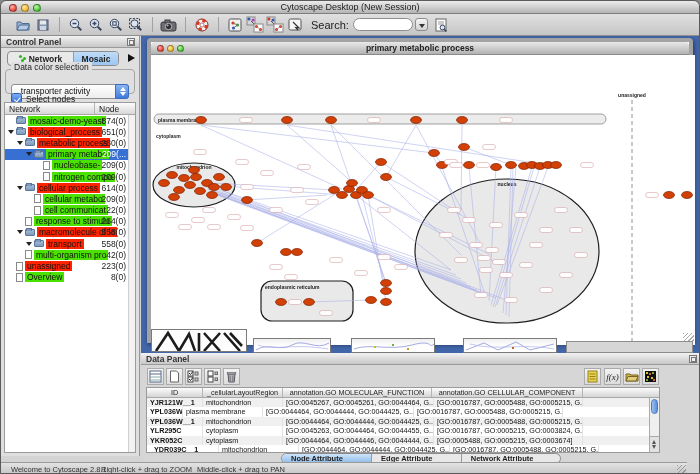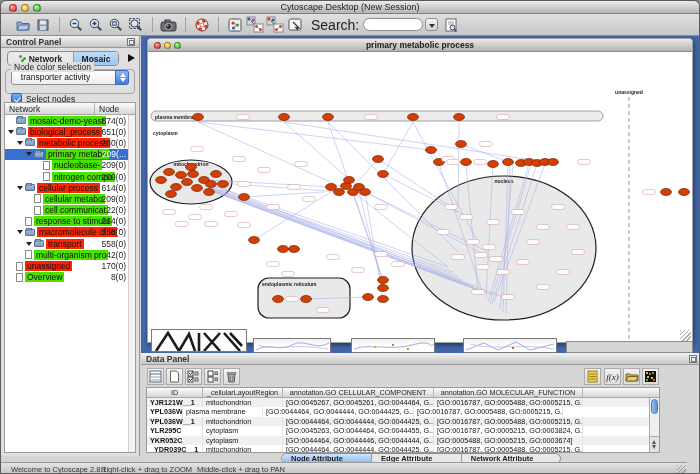--- a/index.html
+++ b/index.html
@@ -15,21 +15,21 @@
             font-size:9px;font-weight:normal;color:#1d1d1d;}
   .tl{position:absolute;top:2.5px;width:8px;height:8px;border-radius:50%;border:1px solid rgba(0,0,0,.35);}
   .tl.red{left:8px;background:radial-gradient(circle at 35% 30%,#ffb3ae,#ee5045 60%,#c33128);}
   .tl.yel{left:20px;background:radial-gradient(circle at 35% 30%,#ffe9a8,#f5bf3f 60%,#cf9a21);}
   .tl.grn{left:32px;background:radial-gradient(circle at 35% 30%,#c9f7b2,#55cf43 60%,#35a328);}
   
   .toolbar{position:absolute;left:0;top:13px;right:0;height:22px;display:flex;align-items:center;
            background:linear-gradient(#e0e0e0,#c6c6c6);border-bottom:1px solid #8f8f8f;padding-left:12px;}
   .tbtn{width:18px;height:18px;display:flex;align-items:center;justify-content:center;margin:0 1px;}
   .tsep{width:1px;height:15px;background:#a2a2a2;margin:0 6px;}
-  .search-label{font-size:14px;color:#222;margin:0 4px 0 6px;}
+  .search-label{font-size:11px;color:#222;margin:0 4px 0 6px;}
   .search-input{width:60px;height:13px;border:1px solid #8d8d8d;border-radius:7px;font-size:9px;
            padding:0 6px;background:#fff;outline:none;font-family:inherit;}
   .search-drop{width:13px;height:13px;margin-left:2px;border:1px solid #8d8d8d;border-radius:3px;
            background:linear-gradient(#f5f5f5,#d2d2d2);position:relative;}
   .search-drop::after{content:"";position:absolute;left:3px;top:5px;border-left:3px solid transparent;
            border-right:3px solid transparent;border-top:4px solid #333;}
   
   .cpanel{position:absolute;left:0;top:35px;width:139px;height:420px;background:#dfdfdf;
           border-right:1px solid #979797;}
   .phead{height:12px;background:linear-gradient(#f2f2f2,#c7c7c7);border-bottom:1px solid #9a9a9a;
@@ -41,21 +41,21 @@
   .seg{display:flex;align-items:center;justify-content:center;font-size:8.5px;font-weight:bold;color:#222;}
   .seg.network{flex:1;border-right:1px solid #9b9b9b;}
   .seg.mosaic{width:44px;background:linear-gradient(#bfdcf8,#9cc6f0);}
   .net-dot{width:7px;height:7px;margin-right:3px;position:relative;}
   .net-dot i{position:absolute;width:3px;height:3px;border-radius:50%;background:#2eb520;}
   .net-dot i:nth-child(1){left:0;top:0;}.net-dot i:nth-child(2){right:0;top:2px;}.net-dot i:nth-child(3){left:2px;bottom:0;}
   .tab-arrow{position:absolute;right:4px;top:18px;width:0;height:0;border-top:4.5px solid transparent;
           border-bottom:4.5px solid transparent;border-left:7px solid #111;}
   .groupbox{position:absolute;left:4px;top:33px;width:130px;height:25px;border:1px solid #a5a5a5;border-radius:4px;}
   .legend{position:absolute;left:10px;top:26px;background:#dfdfdf;padding:0 3px;font-size:8.5px;color:#222;z-index:2;}
-  .combo{position:absolute;left:10px;top:34px;width:118px;height:15px;border:1px solid #8f8f8f;border-radius:3px;
+  .combo{position:absolute;left:10px;top:48px;width:118px;height:15px;border:1px solid #8f8f8f;border-radius:3px;
          background:linear-gradient(#ffffff,#ededed);font-size:8.5px;color:#111;line-height:13px;
          text-align:center;padding-right:29px;}
   .combo-cap{position:absolute;right:-1px;top:-1px;width:14px;height:15px;border-radius:0 3px 3px 0;
          background:linear-gradient(#8cb6f3,#3f7add);border:1px solid #3a6cc0;}
   .combo-cap::before,.combo-cap::after{content:"";position:absolute;left:3.5px;border-left:3px solid transparent;border-right:3px solid transparent;}
   .combo-cap::before{top:2px;border-bottom:4px solid #fff;}
   .combo-cap::after{bottom:2px;border-top:4px solid #fff;}
   .chkrow{position:absolute;left:10px;top:57px;display:flex;align-items:center;}
   .chk{width:11px;height:11px;border-radius:2.5px;border:1px solid #2b5bb0;
        background:linear-gradient(#7fadf2,#2f6cd8);position:relative;margin-right:4px;}
@@ -78,21 +78,21 @@
   .tico.file{width:7px;height:9px;background:#fff;border:1px solid #8a8a8a;}
   .tlabel{padding:0 2px;line-height:10px;color:#111;max-width:80px;overflow:hidden;flex:none;}
   .tlabel.green{background:#4be100;}
   .tlabel.red{background:#ff2400;}
   .tval{position:absolute;right:9px;color:#222;}
   .trow.sel .tval{color:#fff;}
   .tscroll{position:absolute;right:0;top:12px;bottom:0;width:7px;background:#f2f2f2;border-left:1px solid #cfcfcf;}
   
   .desktop{position:absolute;left:140px;top:35px;width:560px;height:317px;background:#4166aa;}
   .netframe{position:absolute;left:6px;top:2px;width:546px;height:305px;background:#fff;
-            border:1px solid #a3a3a3;border-radius:4px 4px 0 0;box-shadow:1px 2px 4px rgba(0,0,0,.45);}
+            border:4px solid #a3a3a3;border-radius:4px 4px 0 0;box-shadow:1px 2px 4px rgba(0,0,0,.45);}
   .netframe .phead2{height:13px;background:linear-gradient(#e9e9e9,#b2b2b2);border-bottom:1px solid #8a8a8a;
             border-radius:4px 4px 0 0;position:relative;}
   .netframe .ftitle{position:absolute;left:0;right:0;top:1px;text-align:center;font-size:8.5px;font-weight:bold;color:#222;}
   .ftl{position:absolute;top:3px;width:7px;height:7px;border-radius:50%;border:1px solid rgba(0,0,0,.35);}
   .ftl.r{left:6px;background:radial-gradient(circle at 35% 30%,#ffb3ae,#ee5045 60%,#c33128);}
   .ftl.y{left:16px;background:radial-gradient(circle at 35% 30%,#ffe9a8,#f5bf3f 60%,#cf9a21);}
   .ftl.g{left:26px;background:radial-gradient(circle at 35% 30%,#c9f7b2,#55cf43 60%,#35a328);}
   .canvas{position:absolute;left:0;top:13px;width:544px;height:290px;background:#fff;overflow:hidden;}
   .canvas svg{display:block;}
   .grip{position:absolute;right:1px;bottom:1px;width:11px;height:11px;
@@ -287,21 +287,21 @@
             <i></i>
           </span>
         <span>Network</span>
       </div>
       <div class="seg mosaic">
         <span>Mosaic</span>
       </div>
     </div>
     <span class="tab-arrow"></span>
     <div class="groupbox"></div>
-    <div class="legend">Node color selection</div>
+    <div class="legend">Data color selection</div>
     <div class="combo">
       <span>transporter activity</span>
       <span class="combo-cap"></span>
     </div>
     <div class="chkrow">
       <span class="chk"></span>
       <span class="chklabel">Select nodes</span>
     </div>
     <div class="treewrap">
       <div class="thead">
@@ -398,21 +398,21 @@
             <span class="tarrow"></span>
             <span class="tico file"></span>
             <span class="tlabel green">multi-organism pro</span>
             <span class="tval">42(0)</span>
           </div>
           <div class="trow">
             <span style="flex: 0 0 auto; width: 3px;"></span>
             <span class="tarrow"></span>
             <span class="tico file"></span>
             <span class="tlabel red">unassigned</span>
-            <span class="tval">170(0)</span>
+            <span class="tval">223(0)</span>
           </div>
           <div class="trow">
             <span style="flex: 0 0 auto; width: 3px;"></span>
             <span class="tarrow"></span>
             <span class="tico file"></span>
             <span class="tlabel green">Overview</span>
             <span class="tval">8(0)</span>
           </div>
         </div>
       <div class="tscroll"></div>
@@ -705,22 +705,22 @@
             <rect x="7" y="7" width="2" height="2" fill="#d8c22a"></rect>
             <rect x="9" y="9" width="2" height="2" fill="#c46a22"></rect>
             <rect x="2" y="9" width="2" height="2" fill="#7aa62c"></rect>
           </svg>
         </span>
     </div>
     <div class="ttable">
       <div class="hrow">
           <div class="th" style="width: 56px;">ID</div>
           <div class="th" style="width: 80px;">_cellularLayoutRegion</div>
+          <div class="th" style="width: 149px;">annotation.GO MOLECULAR_FUNCTION</div>
           <div class="th" style="width: 151px;">annotation.GO CELLULAR_COMPONENT</div>
-          <div class="th" style="width: 149px;">annotation.GO MOLECULAR_FUNCTION</div>
           <div class="th fill"></div>
         </div>
       <div>
           <div class="drow">
             <div class="dcell id" style="width: 56px;">YJR121W__1</div>
             <div class="dcell" style="width: 80px;">mitochondrion</div>
             <div class="dcell" style="width: 151px;">[GO:0045267, GO:0045261, GO:0044464, G...</div>
             <div class="dcell" style="width: 149px;">[GO:0016787, GO:0005488, GO:0005215, G...</div>
           </div>
           <div class="drow">
@@ -741,21 +741,21 @@
             <div class="dcell" style="width: 151px;">[GO:0045263, GO:0044464, GO:0044455, G...</div>
             <div class="dcell" style="width: 149px;">[GO:0016787, GO:0005215, GO:0003824, G...</div>
           </div>
           <div class="drow">
             <div class="dcell id" style="width: 56px;">YKR052C</div>
             <div class="dcell" style="width: 80px;">cytoplasm</div>
             <div class="dcell" style="width: 151px;">[GO:0044464, GO:0044446, GO:0044444, G...</div>
             <div class="dcell" style="width: 149px;">[GO:0005488, GO:0005215, GO:0003674]</div>
           </div>
           <div class="drow">
-            <div class="dcell id" style="width: 56px; padding-left: 7px;">YDR039C__1</div>
+            <div class="dcell id" style="width: 72px; padding-left: 7px;">YDR039C__1</div>
             <div class="dcell" style="width: 80px;">mitochondrion</div>
             <div class="dcell" style="width: 151px;">[GO:0044464, GO:0044444, GO:0044425, G...</div>
             <div class="dcell" style="width: 149px;">[GO:0016787, GO:0005488, GO:0005215, G...</div>
           </div>
         </div>
       <div class="vscroll">
         <div class="vthumb"></div>
         <div class="varrows"></div>
       </div>
     </div>

